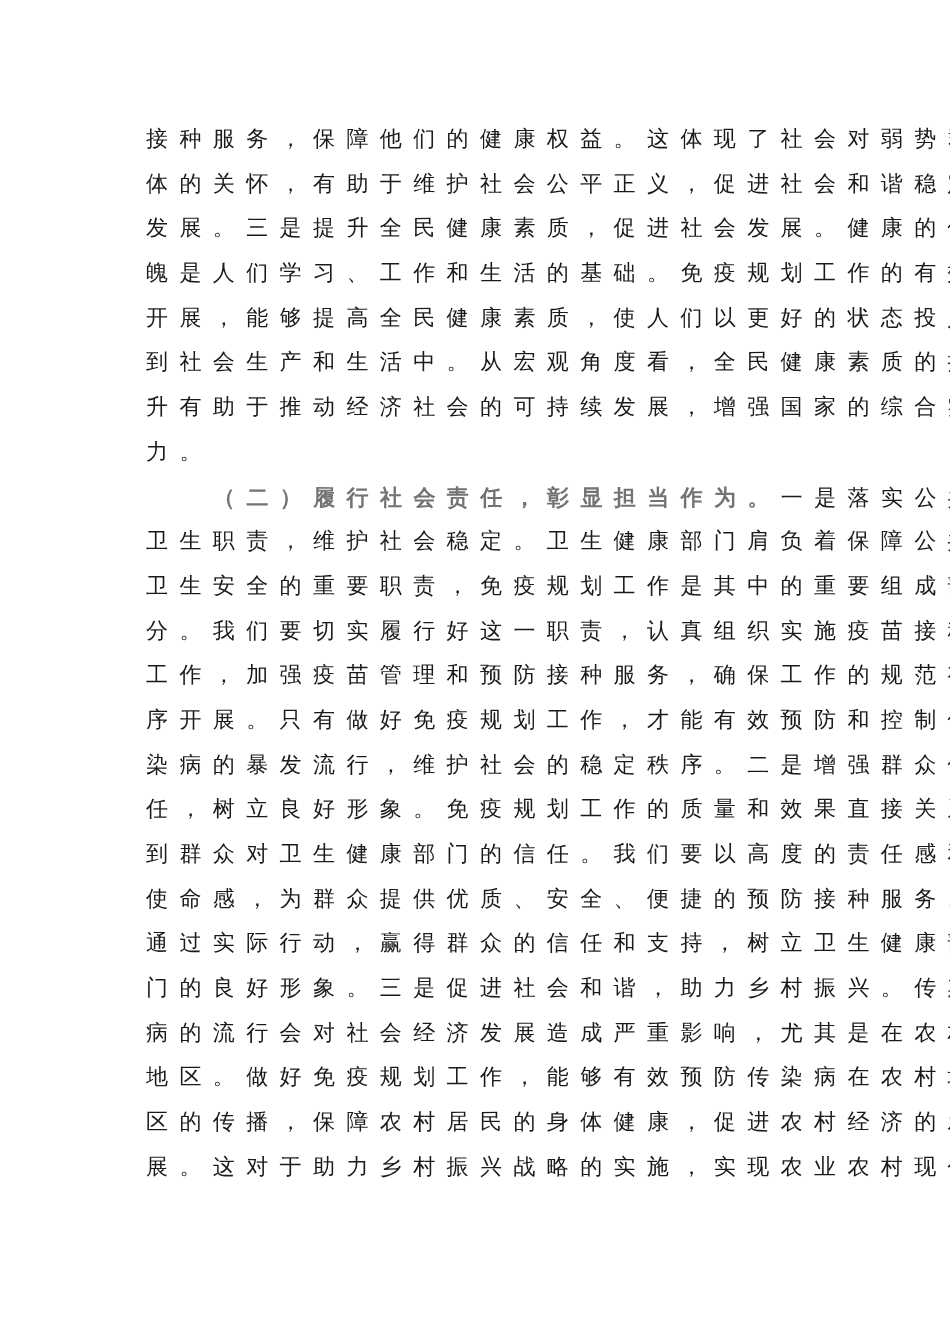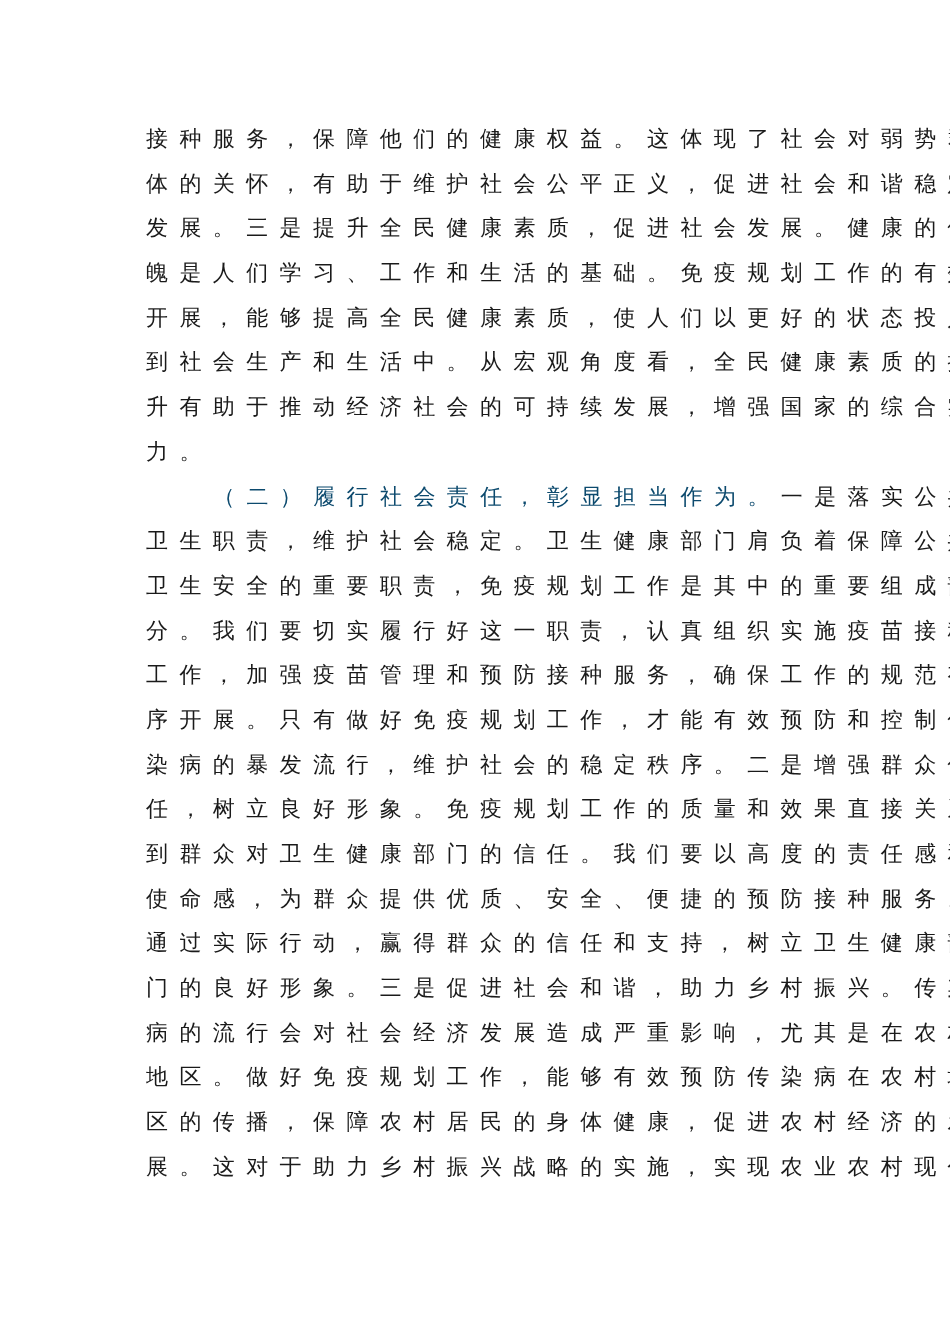--- a/index.html
+++ b/index.html
@@ -36,22 +36,22 @@
       color: #1a1a1a;
       white-space: nowrap;
       letter-spacing: 11.4px;
       font-weight: normal;
     }
     .line.indent {
       padding-left: 67px;
     }
     .heading {
       font-family: "DejaVu Serif", serif;
-      font-weight: normal;
-      color: #0c4a6e;
+      font-weight: bold;
+      color: #737373;
     }
   </style>
 </head>
 <body>
 
 <div class="page">
   <div class="text-block">
 
     <div>
       <span class="line">接种服务，保障他们的健康权益。这体现了社会对弱势群</span>

